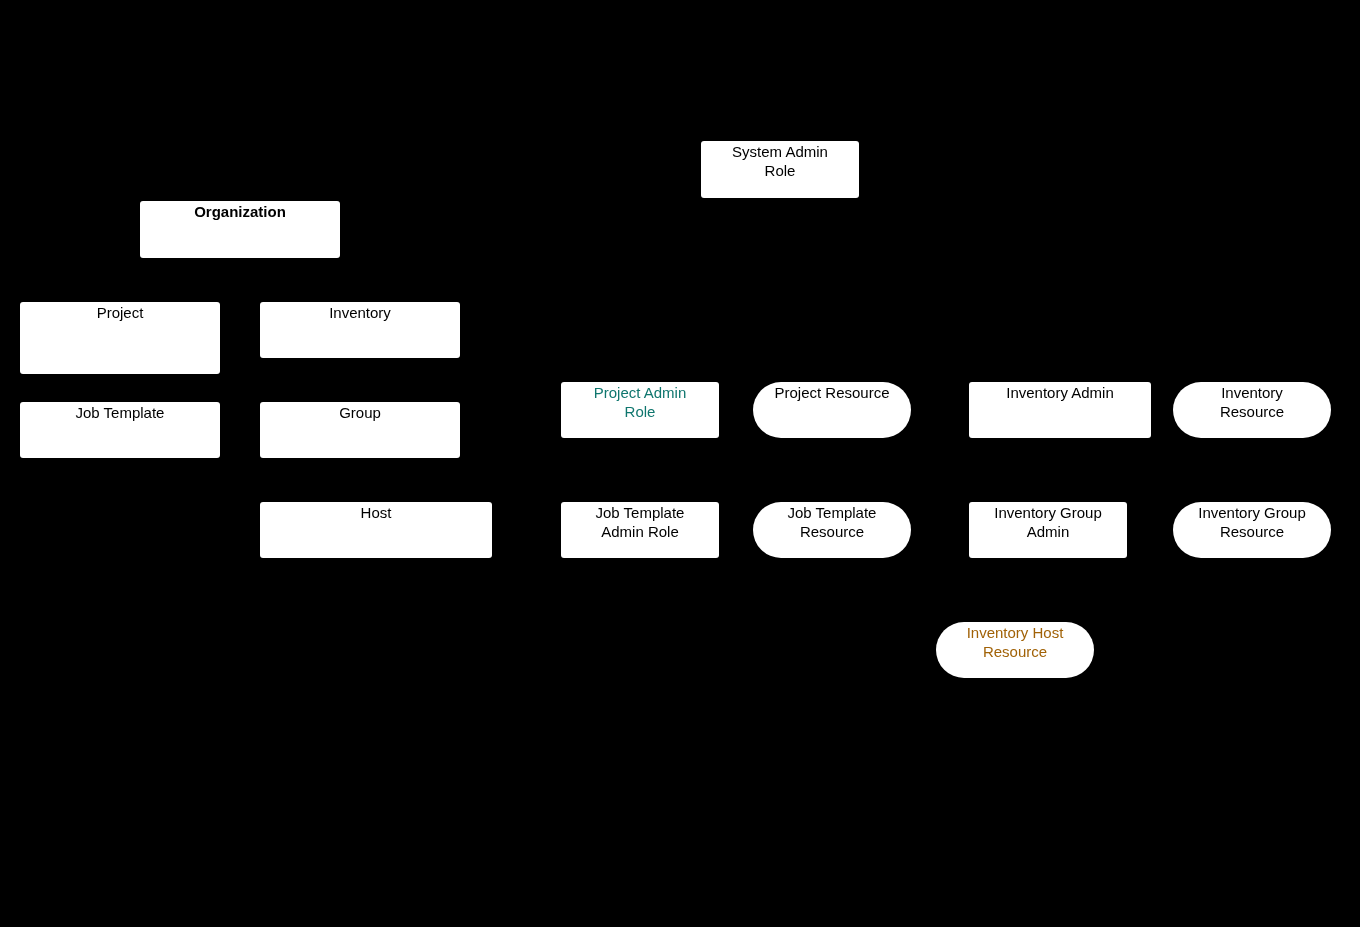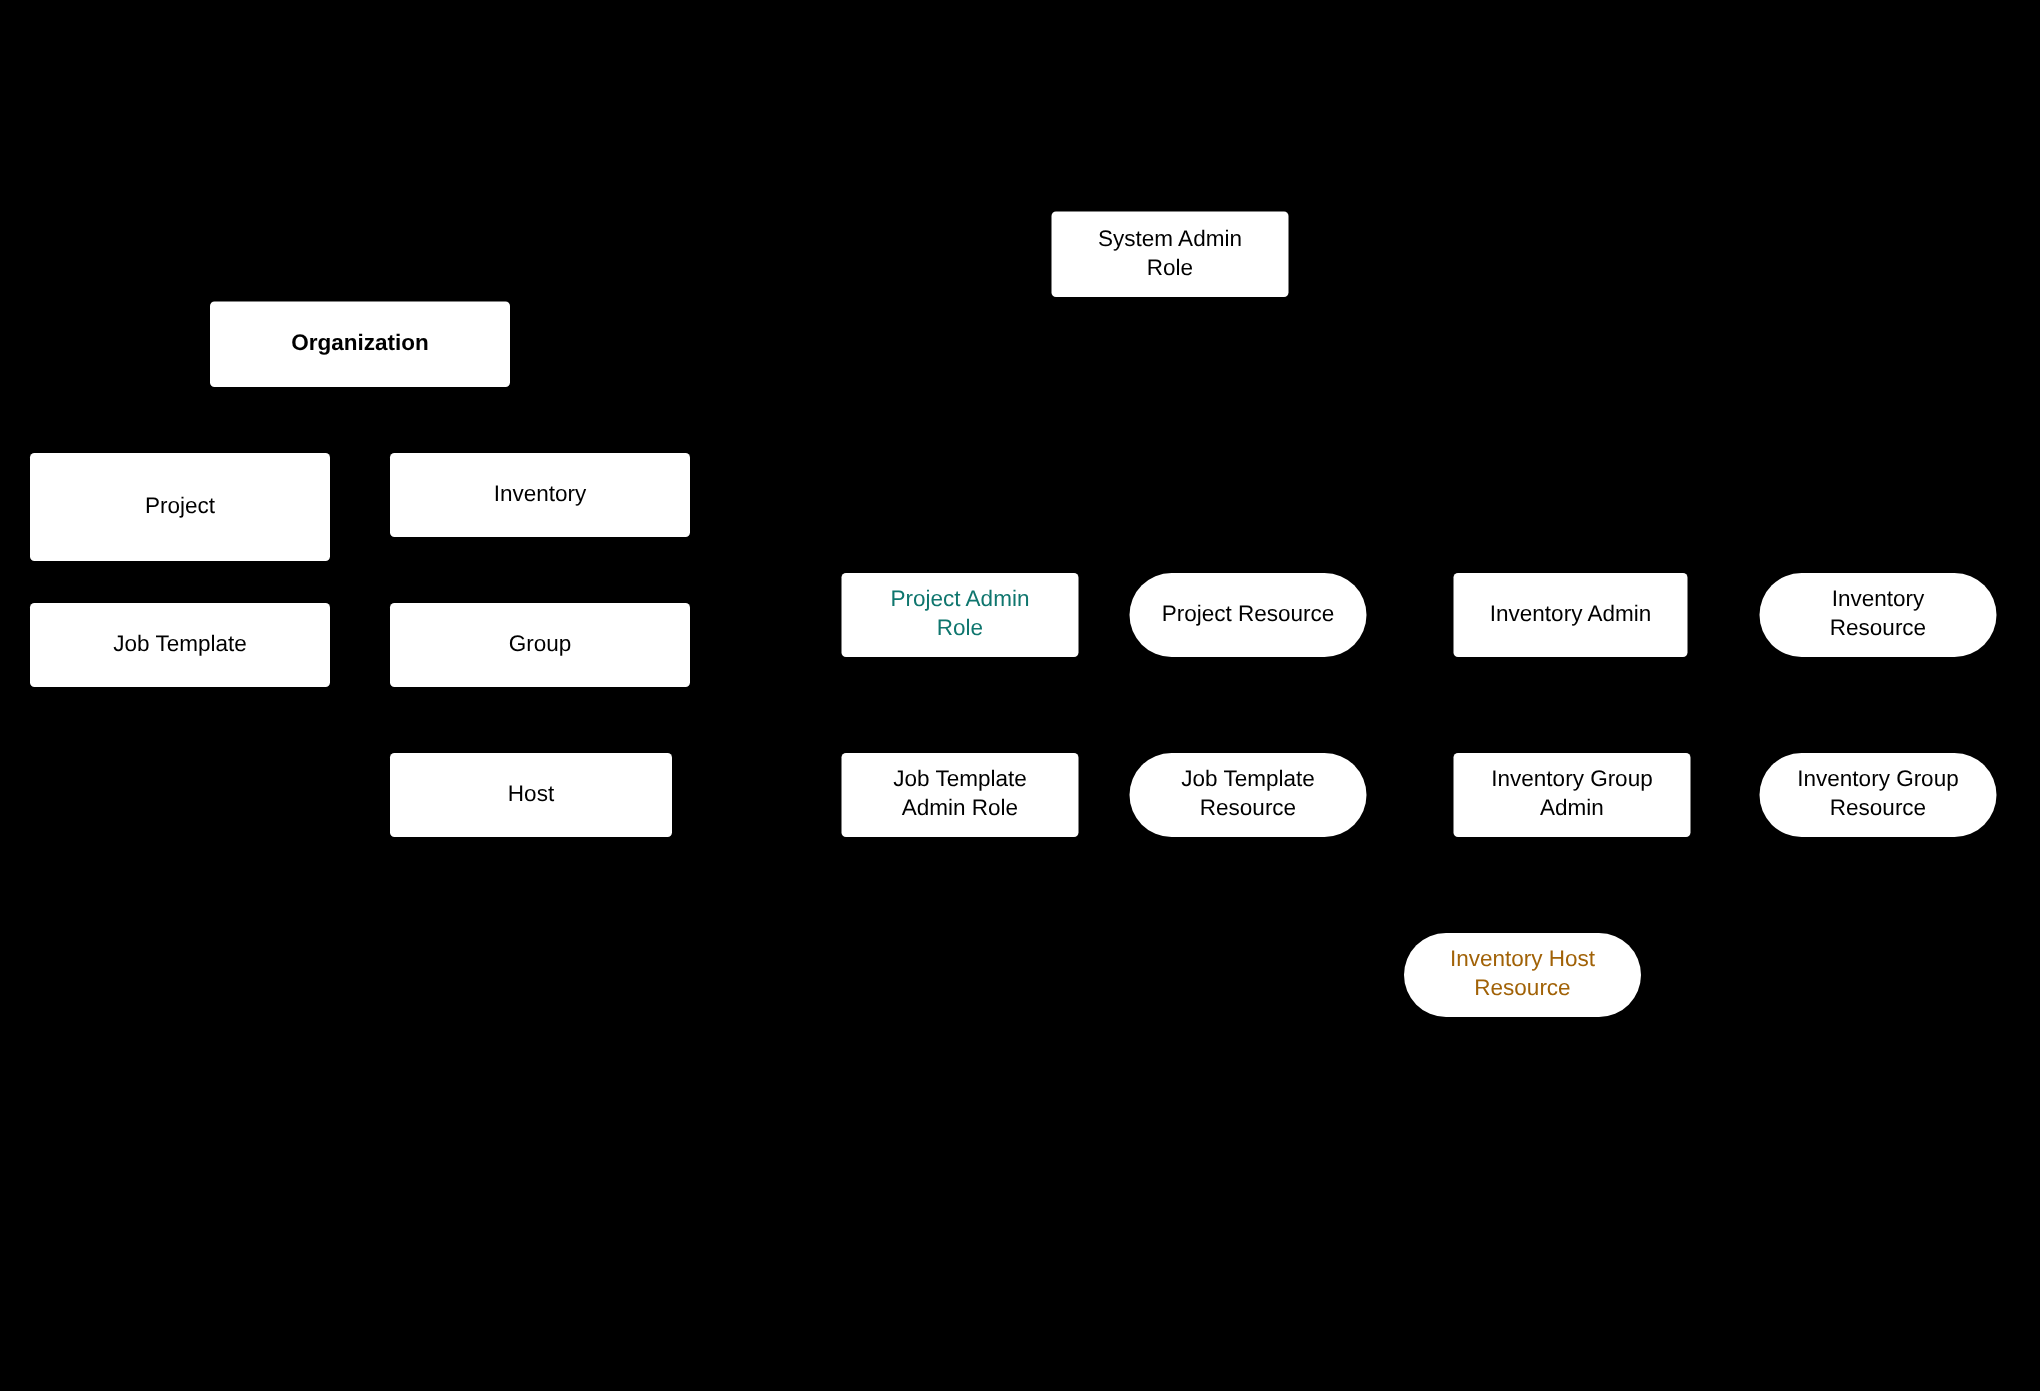--- a/index.html
+++ b/index.html
@@ -13,21 +13,20 @@
     height: 927px;
     background: #000000;
     overflow: hidden;
     font-family: "Liberation Sans", sans-serif;
   }
   .node {
     position: absolute;
     background: #ffffff;
     color: #000000;
     display: flex;
-    align-items: center;
     justify-content: center;
     text-align: center;
     font-size: 15px;
     line-height: 1.25;
     box-sizing: border-box;
     padding: 2px 6px;
   }
   .node.rect {
     border-radius: 3px;
   }
@@ -51,35 +50,35 @@
     </div>
     <div class="node rect" style="left: 260px; top: 302px; width: 200px; height: 56px; background: rgb(255, 255, 255); color: rgb(0, 0, 0);">
       <span>Inventory</span>
     </div>
     <div class="node rect" style="left: 20px; top: 402px; width: 200px; height: 56px; background: rgb(255, 255, 255); color: rgb(0, 0, 0);">
       <span>Job Template</span>
     </div>
     <div class="node rect" style="left: 260px; top: 402px; width: 200px; height: 56px; background: rgb(255, 255, 255); color: rgb(0, 0, 0);">
       <span>Group</span>
     </div>
-    <div class="node rect" style="left: 260px; top: 502px; width: 188px; height: 56px; background: rgb(255, 255, 255); color: rgb(0, 0, 0);">
+    <div class="node rect" style="left: 260px; top: 502px; width: 232px; height: 56px; background: rgb(255, 255, 255); color: rgb(0, 0, 0);">
       <span>Host</span>
     </div>
     <div class="node rect" style="left: 701px; top: 141px; width: 158px; height: 57px; background: rgb(255, 255, 255); color: rgb(0, 0, 0);">
       <span>System Admin
 Role</span>
     </div>
     <div class="node rect" style="left: 561px; top: 382px; width: 158px; height: 56px; background: rgb(255, 255, 255); color: #0f766e;">
       <span>Project Admin
 Role</span>
     </div>
     <div class="node round" style="left: 753px; top: 382px; width: 158px; height: 56px; background: rgb(255, 255, 255); color: rgb(0, 0, 0);">
       <span>Project Resource</span>
     </div>
-    <div class="node rect" style="left: 969px; top: 382px; width: 156px; height: 56px; background: rgb(255, 255, 255); color: rgb(0, 0, 0);">
+    <div class="node rect" style="left: 969px; top: 382px; width: 182px; height: 56px; background: rgb(255, 255, 255); color: rgb(0, 0, 0);">
       <span>Inventory Admin</span>
     </div>
     <div class="node round" style="left: 1173px; top: 382px; width: 158px; height: 56px; background: rgb(255, 255, 255); color: rgb(0, 0, 0);">
       <span>Inventory
 Resource</span>
     </div>
     <div class="node rect" style="left: 561px; top: 502px; width: 158px; height: 56px; background: rgb(255, 255, 255); color: rgb(0, 0, 0);">
       <span>Job Template
 Admin Role</span>
     </div>

